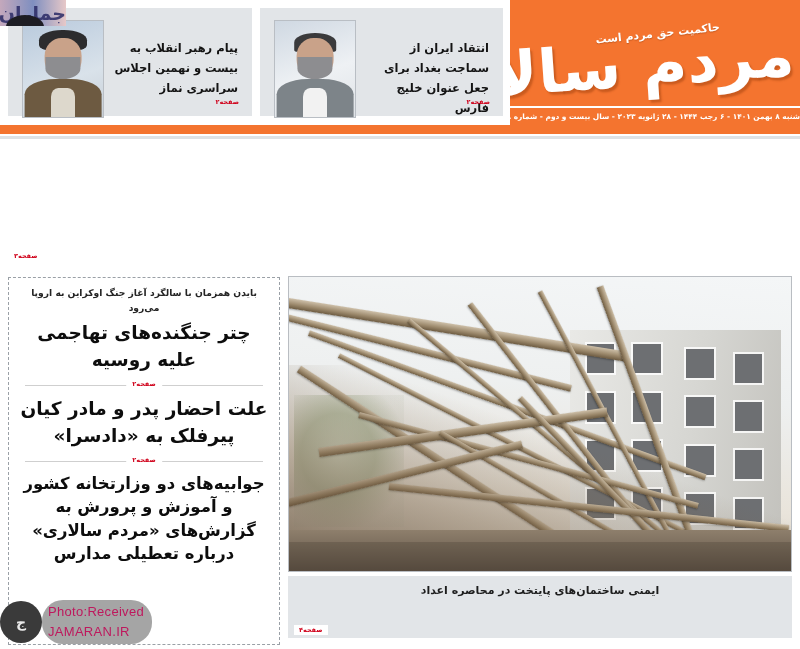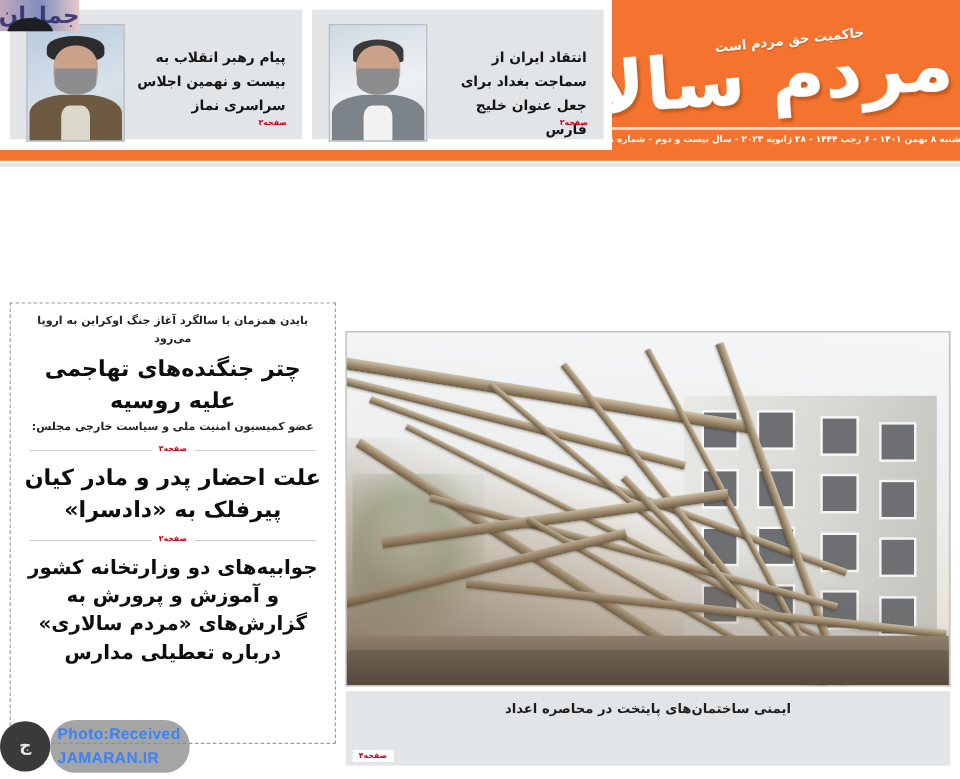--- a/index.html
+++ b/index.html
@@ -209,21 +209,21 @@
   .lead-sub .check {
     color: #D0021B;
     font-size: 15px;
     font-weight: bold;
     margin-right: 7px;
   }
 
   
   .sidebar {
     position: absolute;
-    top: 252px;
+    top: 277px;
     left: 8px;
     width: 272px;
     height: 368px;
     border: 1px dashed #9aa0a6;
     background: #ffffff;
     box-sizing: border-box;
     padding: 8px 10px 0 10px;
     overflow: hidden;
   }
   .sb-toppage {
@@ -392,24 +392,24 @@
     color: #e9e9e9;
     font-size: 14px;
     font-weight: bold;
     display: flex;
     align-items: center;
     justify-content: center;
     flex: 0 0 auto;
   }
   .wm-lines {
     background: rgba(140,140,140,.78);
-    color: #3b82f6;
+    color: #be185d;
     font-family: "Liberation Sans", sans-serif;
     font-size: 13px;
-    font-weight: bold;
+    font-weight: normal;
     line-height: 1.55;
     padding: 2px 8px 2px 6px;
     letter-spacing: .3px;
     border-radius: 21px;
   }
 </style>
 </head>
 <body>
 
 <div id="page">
@@ -462,21 +462,20 @@
   <div class="sb-toppage">صفحه۳</div>
 
   <div class="sidebar">
 
     <div class="sb-item">
       <div class="sb-kicker">بایدن همزمان با سالگرد آغاز جنگ اوکراین به اروپا می‌رود</div>
       <div class="sb-head">چتر جنگنده‌های تهاجمی علیه روسیه</div>
     </div>
 
     <div class="sb-item">
-      <div class="sb-kicker">عضو کمیسیون امنیت ملی و سیاست خارجی مجلس:</div>
     </div>
     <div class="sb-sep">
       <span class="sep-page">صفحه۲</span>
     </div>
 
     <div class="sb-item">
       <div class="sb-head">علت احضار پدر و مادر کیان پیرفلک به «دادسرا»</div>
     </div>
     <div class="sb-sep">
       <span class="sep-page">صفحه۲</span>

